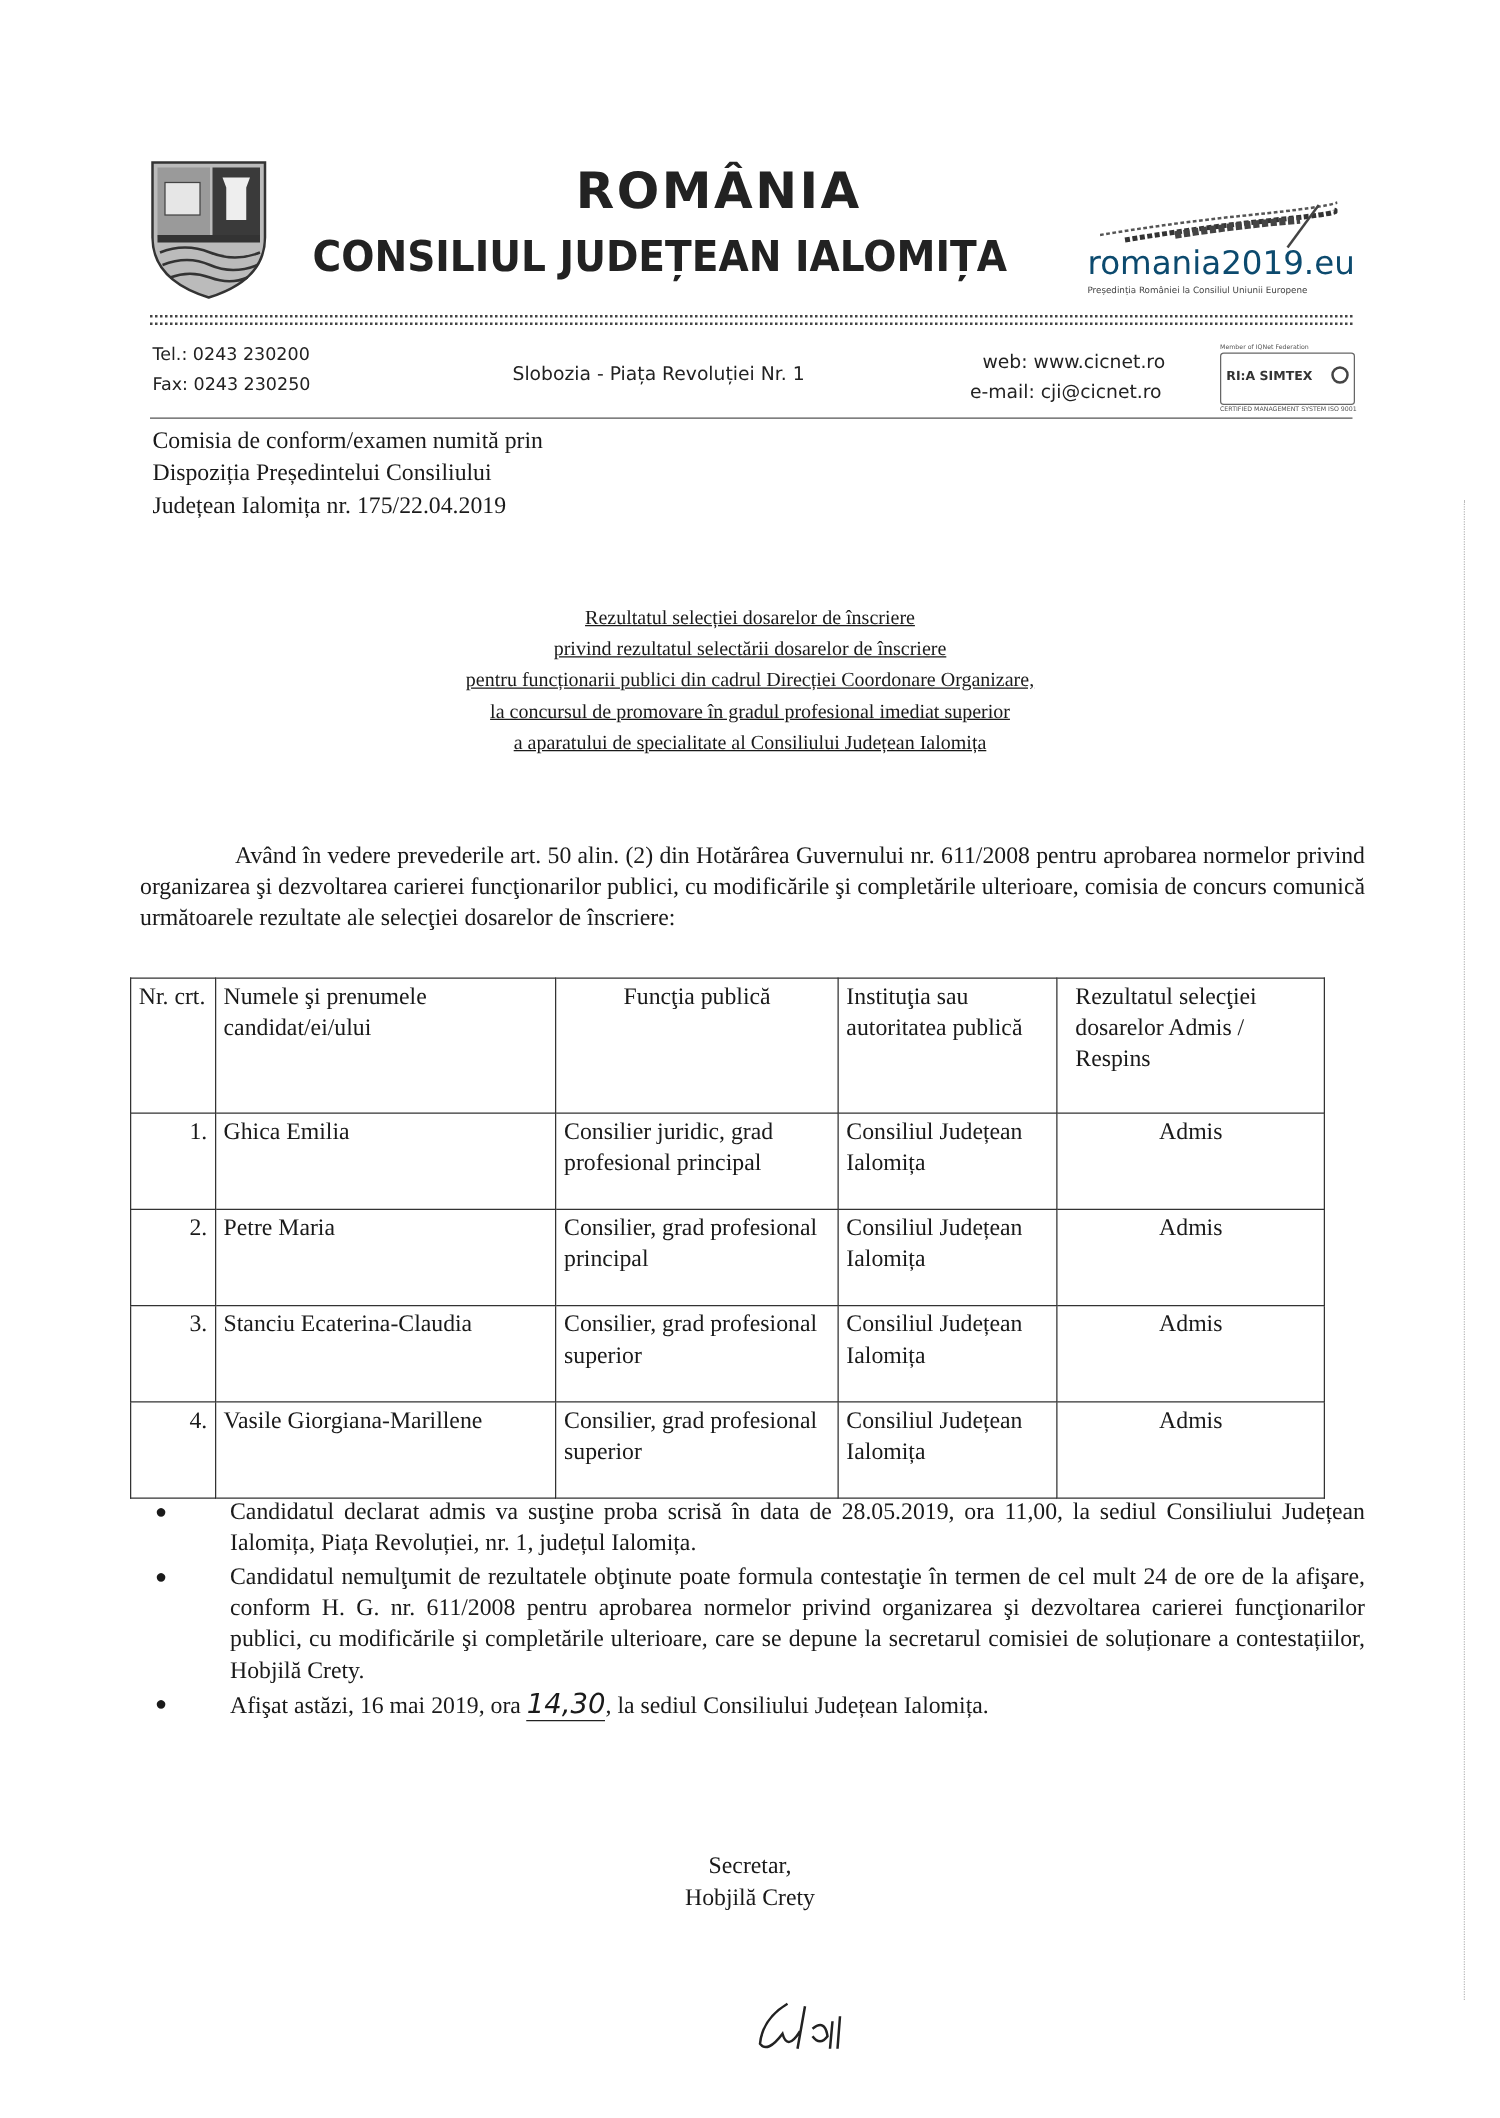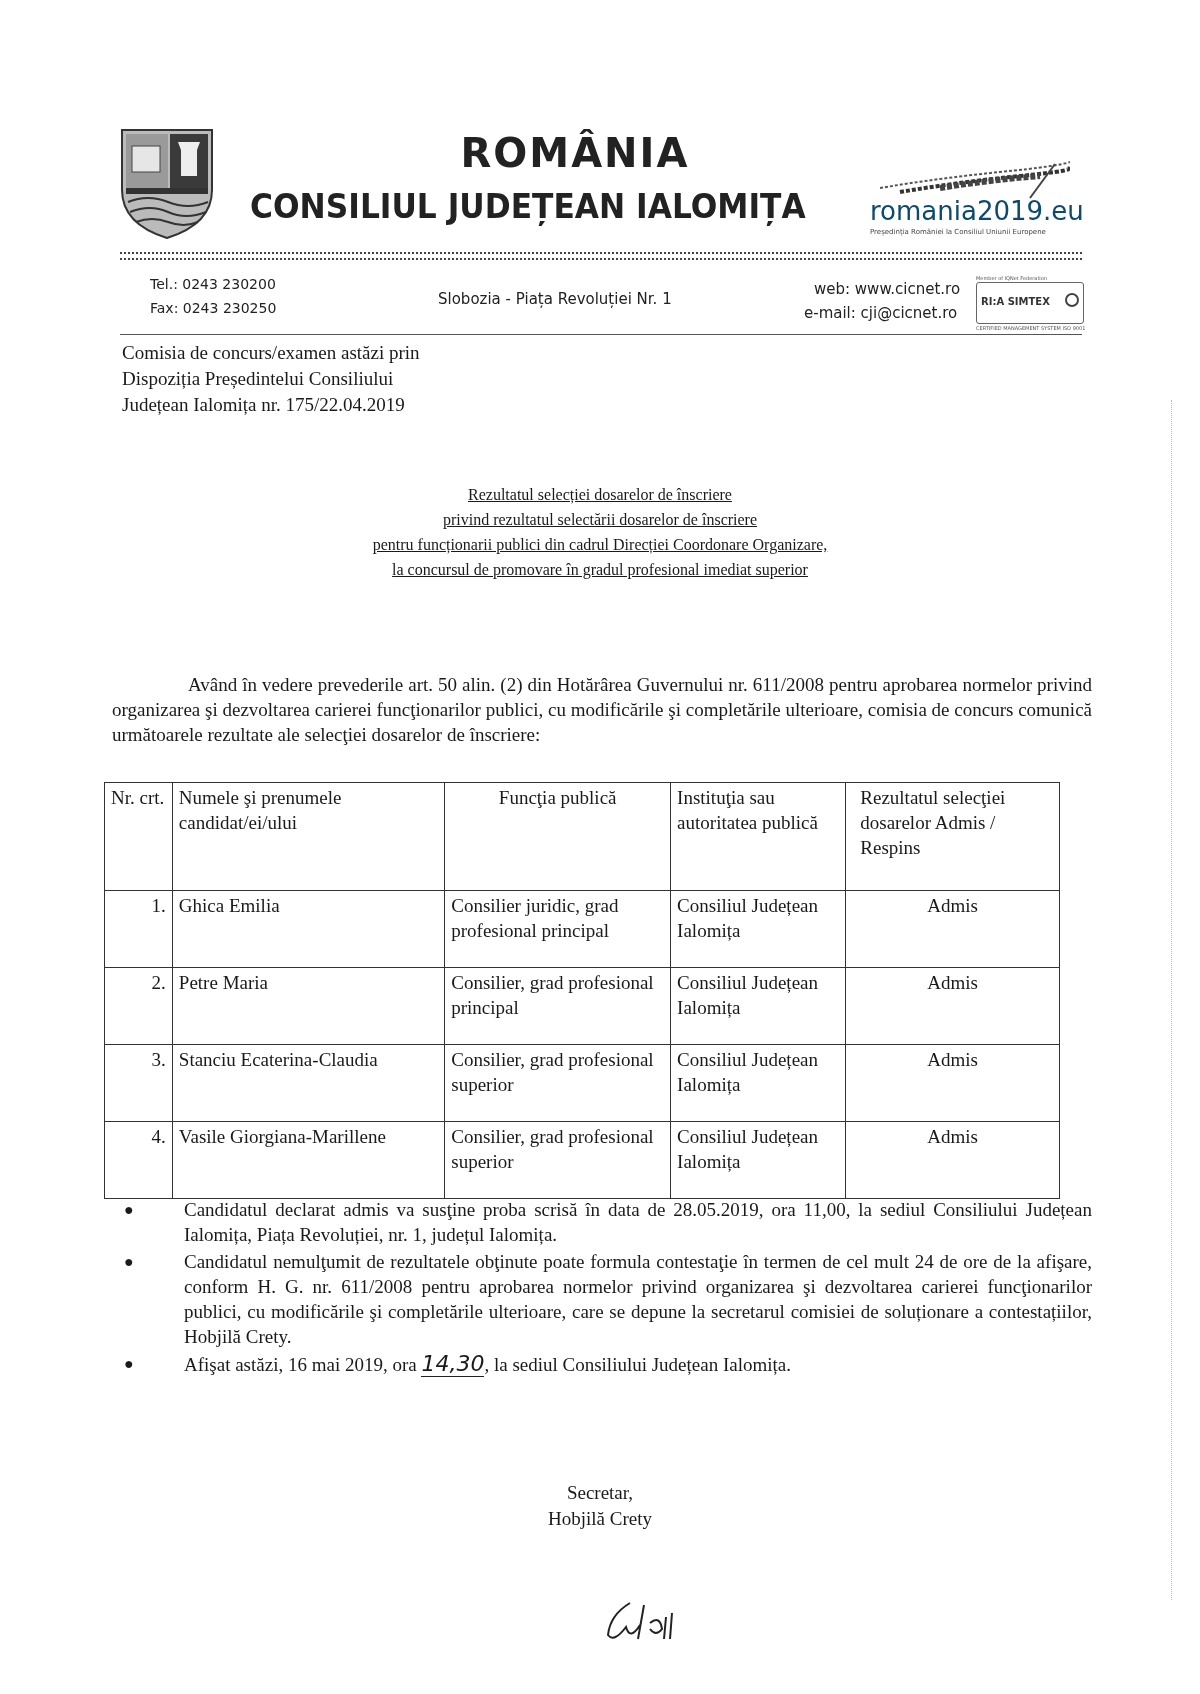--- a/index.html
+++ b/index.html
@@ -10,21 +10,21 @@
   .crest { position: absolute; left: 120px; top: 128px; width: 94px; height: 112px; }
   .title-ro { position: absolute; left: 0; width: 1200px; top: 130px; text-align: center; font-family: "DejaVu Sans", sans-serif; font-weight: bold; font-size: 40px; letter-spacing: 2px; color: #222; transform: translateX(-25px); }
   .title-cj { position: absolute; left: 250px; top: 186px; font-family: "DejaVu Sans", sans-serif; font-weight: bold; font-size: 34px; letter-spacing: 0px; color: #222; transform: scaleX(0.92); transform-origin: left; }
   .r2019-swoosh { position: absolute; left: 880px; top: 158px; width: 190px; height: 44px; }
   .r2019-text { position: absolute; left: 870px; top: 196px; font-family: "DejaVu Sans", sans-serif; font-size: 26px; color: #0c4a6e; }
   .r2019-sub { position: absolute; left: 870px; top: 228px; font-family: "DejaVu Sans", sans-serif; font-size: 7px; color: #444; }
 
   .rule-double { position: absolute; left: 120px; width: 962px; border-top: 2px dotted #444; }
   .rule-single { position: absolute; left: 120px; width: 962px; border-top: 1px solid #555; }
 
-  .contact { position: absolute; font-family: "DejaVu Sans", sans-serif; font-size: 14px; color: #222; margin-left: 28px; }
+  .contact { position: absolute; font-family: "DejaVu Sans", sans-serif; font-size: 14px; color: #222; }
   .cert-box { position: absolute; left: 976px; top: 282px; width: 106px; height: 40px; border: 1px solid #666; border-radius: 3px; font-family: "DejaVu Sans", sans-serif; text-align: center; }
   .cert-top { position: absolute; left: 976px; top: 275px; font-size: 5px; color: #555; font-family: "DejaVu Sans", sans-serif; }
   .cert-label { position: absolute; left: 4px; top: 13px; font-size: 10px; font-weight: bold; color: #333; }
   .cert-gear { position: absolute; right: 4px; top: 10px; width: 14px; height: 14px; border: 2px solid #444; border-radius: 50%; box-sizing: border-box; }
   .cert-bottom { position: absolute; left: 976px; top: 325px; font-size: 5px; color: #555; font-family: "DejaVu Sans", sans-serif; }
 
   .commission { position: absolute; left: 122px; top: 340px; font-size: 19px; line-height: 26px; }
 
   .heading { position: absolute; left: 0; width: 1200px; top: 482px; text-align: center; font-size: 16px; line-height: 25px; }
   .heading div span { text-decoration: underline; }
@@ -94,30 +94,31 @@
 <div class="cert-top">Member of IQNet Federation</div>
 <div class="cert-box">
   <span class="cert-label">RI꞉A SIMTEX</span>
   <span class="cert-gear"></span>
 </div>
 <div class="cert-bottom">CERTIFIED MANAGEMENT SYSTEM ISO 9001</div>
 
 <div class="rule-single" style="top:334px;"></div>
 
 <div class="commission serif">
-  <div>Comisia de concurs/examen astăzi prin</div>
+  <div>Comisia de conform/examen numită prin</div>
   <div>Dispoziția Președintelui Consiliului</div>
   <div>Județean Ialomița nr. 175/22.04.2019</div>
 </div>
 
 <div class="heading serif">
   <div><span>Rezultatul selecției dosarelor de înscriere</span></div>
   <div><span>privind rezultatul selectării dosarelor de înscriere</span></div>
   <div><span>pentru funcționarii publici din cadrul Direcției Coordonare Organizare,</span></div>
   <div><span>la concursul de promovare în gradul profesional imediat superior</span></div>
+  <div><span>a aparatului de specialitate al Consiliului Județean Ialomița</span></div>
 </div>
 
 <div class="intro serif"><span class="indent"></span><span>Având în vedere prevederile art. 50 alin. (2) din Hotărârea Guvernului nr. 611/2008 pentru aprobarea normelor privind organizarea şi dezvoltarea carierei funcţionarilor publici, cu modificările şi completările ulterioare, comisia de concurs comunică următoarele rezultate ale selecţiei dosarelor de înscriere:</span></div>
 
 <table class="results serif">
   <tbody>
       <tr class="head">
     <td class="c-nr">Nr. crt.</td>
     <td class="c-name">Numele şi prenumele candidat/ei/ului</td>
     <td class="c-func center">Funcţia publică</td>

